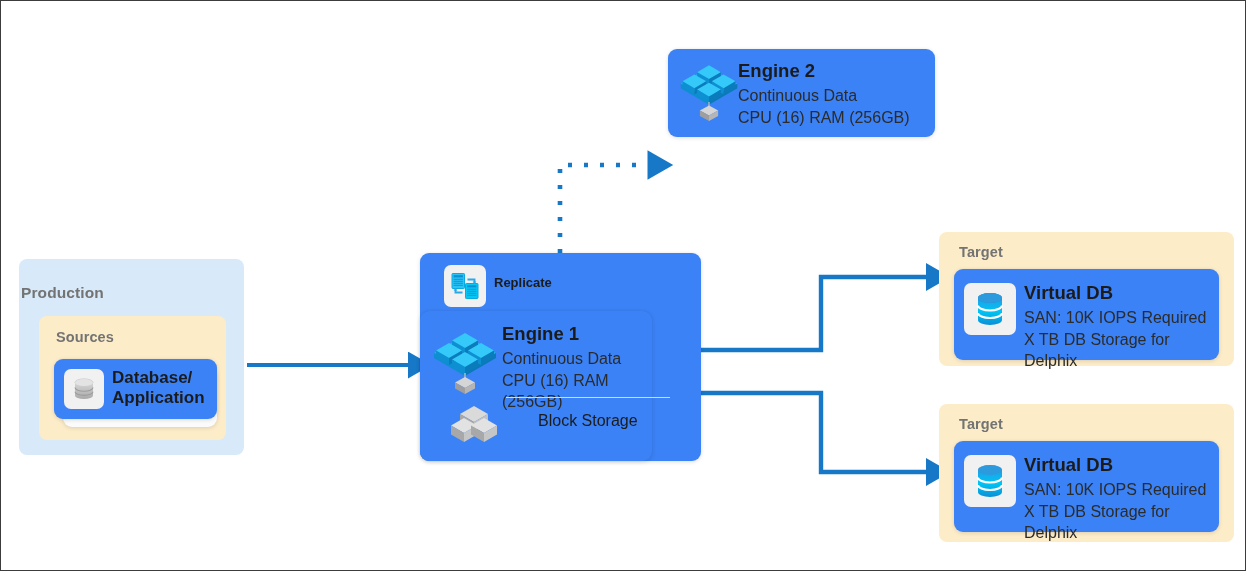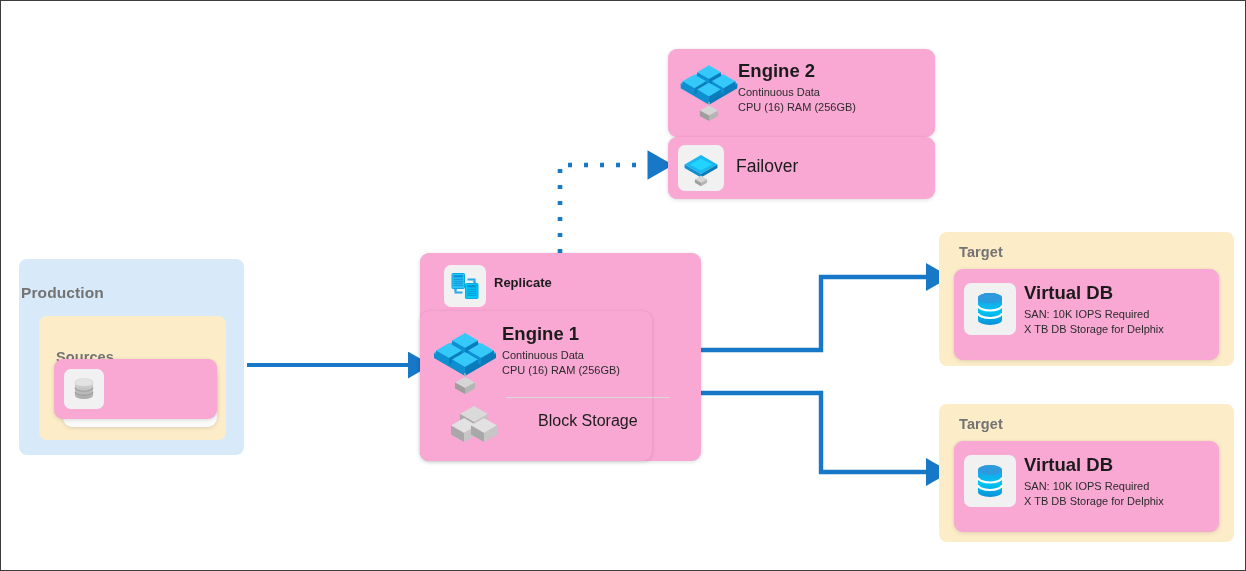--- a/index.html
+++ b/index.html
@@ -32,21 +32,21 @@
     font-size: 15.5px;
     font-weight: bold;
     color: #737373;
     letter-spacing: 0.1px;
   }
 
   
   .card {
     position: absolute;
     box-sizing: border-box;
-    background: #f9a8d4;
+    background: #3b82f6;
     border-radius: 9px;
     box-shadow: 0 1px 4px rgba(0,0,0,0.13), 0 0 1px rgba(0,0,0,0.08);
   }
   .card-ghost {
     position: absolute;
     box-sizing: border-box;
     background: #fbfbfb;
     border-radius: 9px;
     box-shadow: 0 1px 4px rgba(0,0,0,0.13);
   }
@@ -66,21 +66,21 @@
     color: #1b1b1b;
     line-height: 1.1;
   }
   .ttl-sm {
     font-size: 17px;
     font-weight: bold;
     color: #1b1b1b;
     line-height: 1.15;
   }
   .sub {
-    font-size: 11px;
+    font-size: 16px;
     color: #2b2b2b;
     line-height: 1.33;
   }
   .plain {
     font-size: 16px;
     color: #1b1b1b;
     font-weight: normal;
     margin-left: 32px;
   }
   .plain-lg {
@@ -133,39 +133,43 @@
       <path d="M559,252 L559,164 L652,164" fill="none" stroke="#1878c8" stroke-width="4.6" stroke-linecap="butt" stroke-dasharray="4 12" marker-end="url(#arrowBlue)"></path>
     </g>
   </svg>
 
   <div class="panel panel-blue" style="left:18px; top:258px; width:225px; height:196px;">
   </div>
   <div class="panel-title" style="position:absolute; left:20px; top:283px;">Production</div>
 
   <div class="panel panel-amber" style="left:38px; top:315px; width:187px; height:124px;">
   </div>
-  <div class="panel-title" style="position:absolute; left:55px; top:328px; font-size:14.5px;margin-top:20px;">Sources</div>
+  <div class="panel-title" style="position:absolute; left:55px; top:328px; font-size:14.5px;">Sources</div>
 
   <div class="card-ghost" style="left:62px; top:366px; width:154px; height:60px;"></div>
 
   <div class="card" style="left:53px; top:358px; width:163px; height:60px;">
     <div class="icon-tile" style="left:10px; top:10px; width:40px; height:40px;">
       <svg class="icon" width="30" height="30" viewBox="0 0 30 30" aria-hidden="true">
         <defs>
           <linearGradient id="gGrey" x1="0" y1="0" x2="0" y2="1">
             <stop offset="0%" stop-color="#d6d6d6"></stop>
             <stop offset="100%" stop-color="#a9a9a9"></stop>
           </linearGradient>
         </defs>
         <ellipse cx="15" cy="8.5" rx="9" ry="3.6" fill="#dcdcdc" stroke="#b3b3b3" stroke-width="0.6"></ellipse>
         <path d="M6,8.5 L6,21.5 A9,3.6 0 0 0 24,21.5 L24,8.5 Z" fill="url(#gGrey)"></path>
         <path d="M6,13.6 A9,3.6 0 0 0 24,13.6" fill="none" stroke="#9d9d9d" stroke-width="1.1"></path>
         <path d="M6,17.8 A9,3.6 0 0 0 24,17.8" fill="none" stroke="#9d9d9d" stroke-width="1.1"></path>
         <ellipse cx="15" cy="8.5" rx="9" ry="3.6" fill="#e3e3e3"></ellipse>
       </svg>
+    </div>
+    <div style="position:absolute; left:58px; top:9px;">
+      <div class="ttl-sm">Database/</div>
+      <div class="ttl-sm">Application</div>
     </div>
   </div>
 
   <div class="card" style="left:419px; top:252px; width:281px; height:208px;">
   </div>
 
   <div class="icon-tile" style="left:443px; top:264px; width:42px; height:42px;">
     <svg class="icon" width="32" height="32" viewBox="0 0 32 32" aria-hidden="true">
       <rect x="3" y="3.5" width="12.5" height="15" rx="0.8" fill="#29c3f5" stroke="#0aa9e0" stroke-width="1"></rect>
       <rect x="4.6" y="5.2" width="9.3" height="2.2" fill="#0b8fd4"></rect>
@@ -272,35 +276,20 @@
         <polygon points="45,57.5 35,63 35,69 45,63.5" fill="#b5b5b5"></polygon>
       </svg>
     </div>
     <div style="position:absolute; left:70px; top:12px;">
       <div class="ttl">Engine 2</div>
       <div class="sub" style="margin-top:4px;">Continuous Data</div>
       <div class="sub">CPU (16) RAM (256GB)</div>
     </div>
   </div>
 
-  <div class="card" style="left:667px; top:136px; width:267px; height:62px;">
-    <div class="icon-tile" style="left:10px; top:8px; width:46px; height:46px;">
-      <svg class="icon" width="38" height="38" viewBox="0 0 44 44" aria-hidden="true">
-        <polygon points="22,7 41,18 22,29 3,18" fill="#1ab6f0"></polygon>
-        <polygon points="3,18 22,29 22,33 3,22" fill="#0d8fd0"></polygon>
-        <polygon points="41,18 22,29 22,33 41,22" fill="#0a7ab8"></polygon>
-        <polygon points="22,11 35,18 22,25 9,18" fill="#22d3ff"></polygon>
-        <line x1="22" y1="31" x2="22" y2="34" stroke="#bdbdbd" stroke-width="1.3"></line>
-        <polygon points="22,31 29,35 22,39 15,35" fill="#d5d5d5"></polygon>
-        <polygon points="15,35 22,39 22,43 15,39" fill="#9e9e9e"></polygon>
-        <polygon points="29,35 22,39 22,43 29,39" fill="#b5b5b5"></polygon>
-      </svg>
-    </div>
-    <div class="plain-lg" style="position:absolute; left:735px; top:156px; left:68px; top:19px;">Failover</div>
-  </div>
 
   <div class="panel panel-amber" style="left:938px; top:231px; width:295px; height:134px;">
   </div>
   <div class="panel-title" style="position:absolute; left:958px; top:243px; font-size:14.5px;">Target</div>
 
   <div class="card" style="left:953px; top:268px; width:265px; height:91px;">
     <div class="icon-tile" style="left:10px; top:14px; width:52px; height:52px;">
       <svg class="icon" width="38" height="38" viewBox="0 0 38 38" aria-hidden="true">
         <defs>
           <linearGradient id="gDB1" x1="0" y1="0" x2="0" y2="1">

